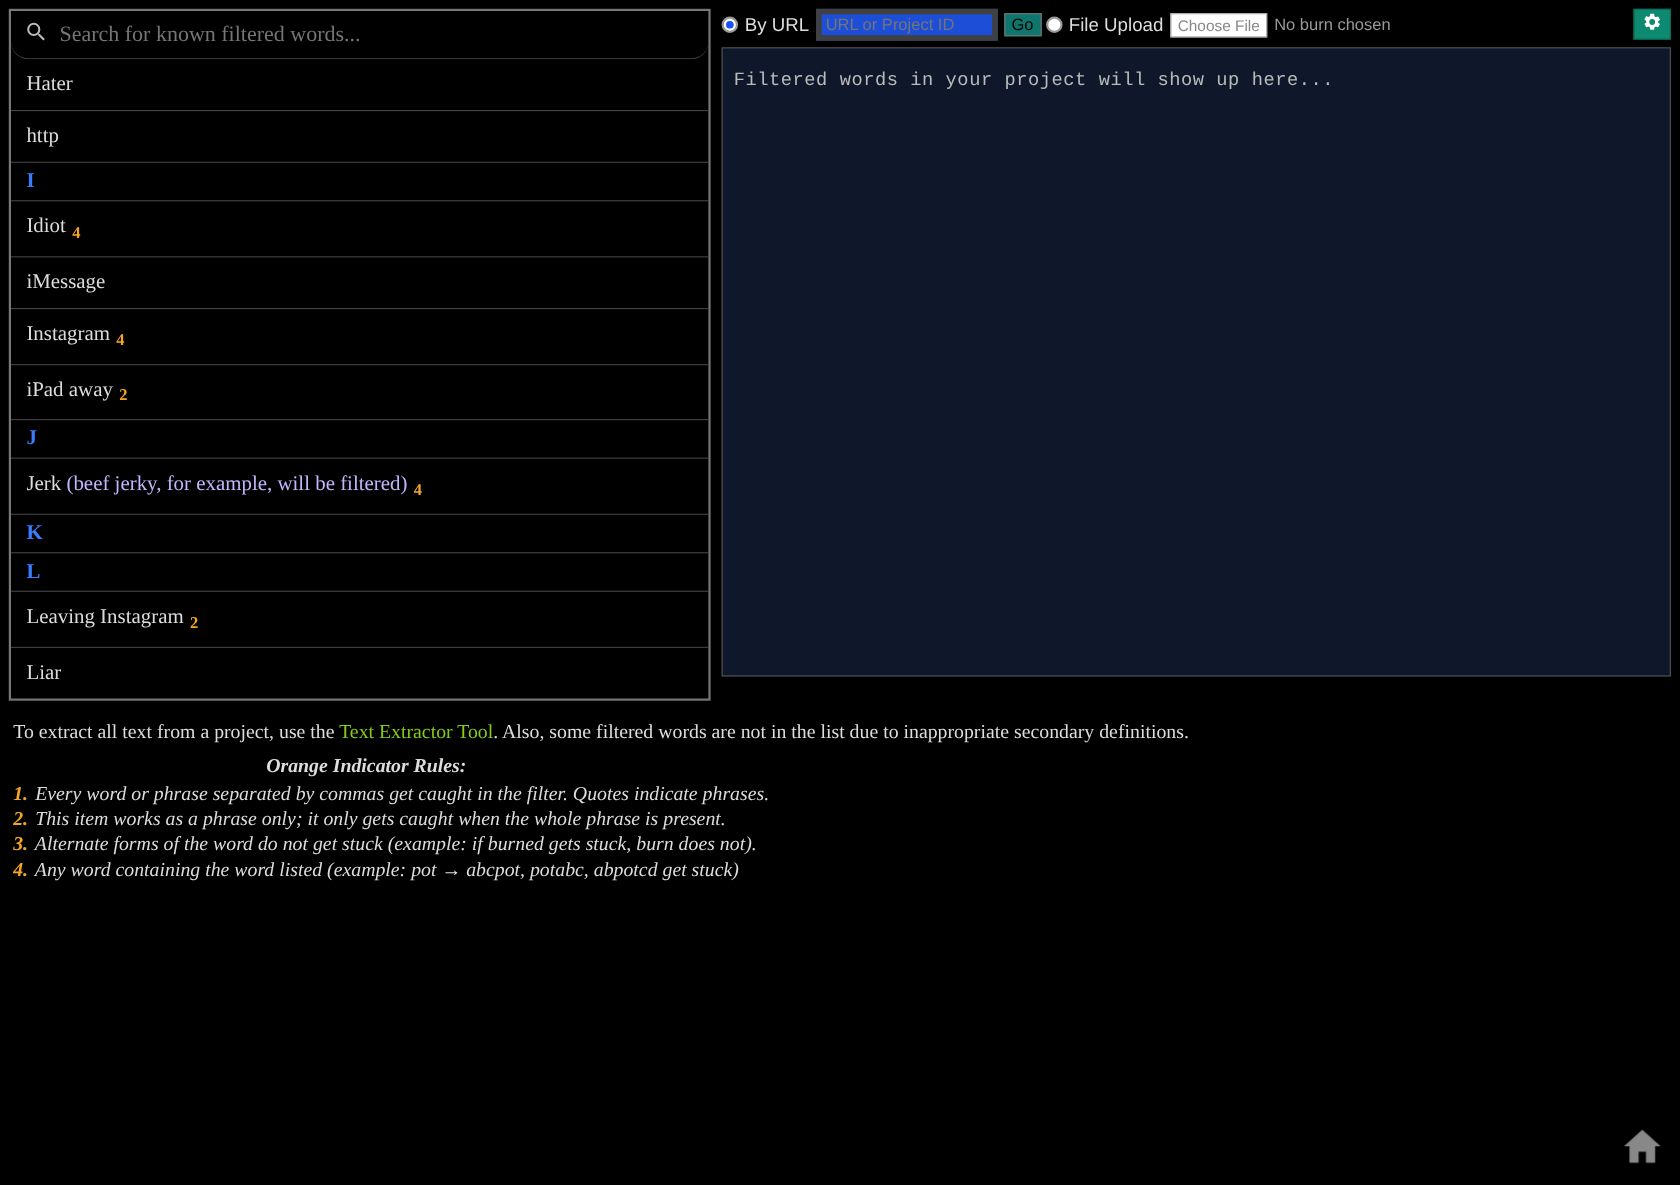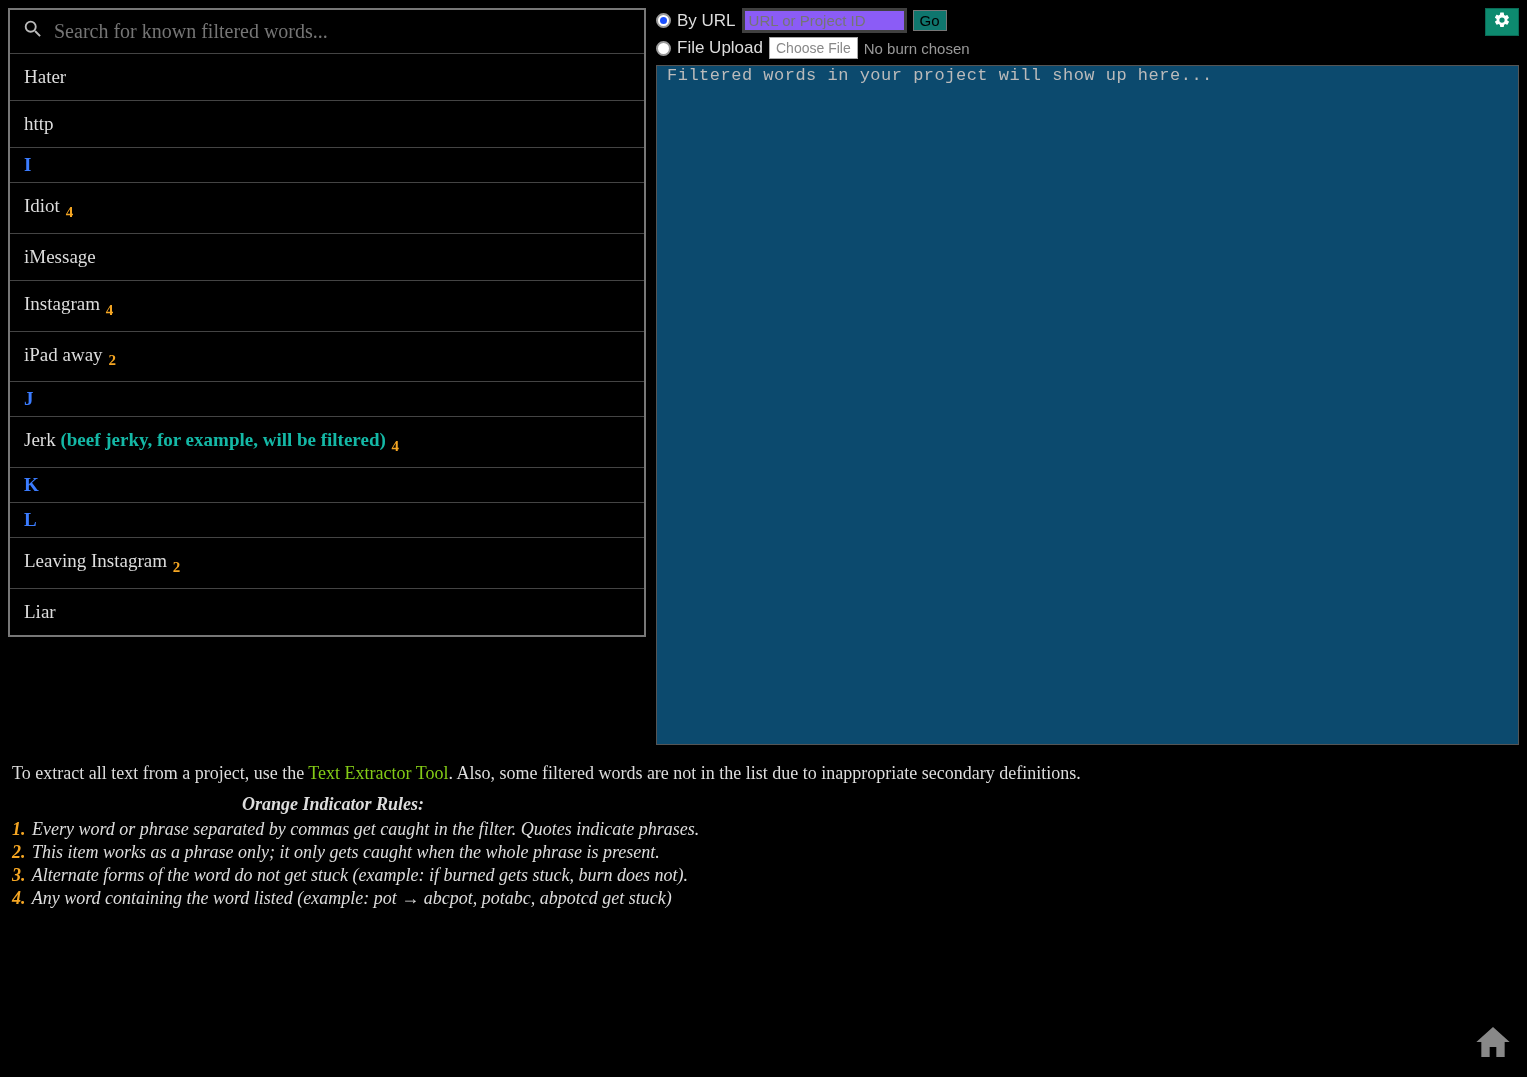--- a/index.html
+++ b/index.html
@@ -19,20 +19,21 @@
   .left-panel {
     width: 638px;
     border: 2px solid #777;
     background: #000;
   }
   .search-row {
     display: flex;
     align-items: center;
     padding: 8px 12px;
     border-bottom: 1px solid #444;
+    border-radius: 16px;
   }
   .search-icon svg { width: 22px; height: 22px; fill: #bbb; }
   .search-input {
     background: transparent;
     border: none;
     outline: none;
     color: #888;
     font-size: 20px;
     font-family: inherit;
     margin-left: 10px;
@@ -47,22 +48,21 @@
   }
   .list-row:first-child { border-top: none; }
   .section-header {
     border-top: 1px solid #444;
     padding: 6px 14px;
     color: #3b7cff;
     font-weight: bold;
     font-size: 19px;
   }
   .word-note {
-    color: #14b8a6;
-    font-weight: bold;
+    color: #c4b5fd;
   }
   .indicator {
     color: #f5a623;
     font-weight: bold;
     font-size: 15px;
     vertical-align: sub;
     margin-left: 2px;
   }
   .right-panel {
     flex: 1;
@@ -70,21 +70,21 @@
     flex-direction: column;
     gap: 6px;
   }
   .controls-row {
     display: flex;
     align-items: flex-start;
     justify-content: space-between;
   }
   .controls-left {
     display: flex;
-    flex-direction: column;
+    flex-direction: row;
     gap: 4px;
     font-family: sans-serif;
     font-size: 17px;
     color: #ddd;
     justify-content: center;
   }
   .control-line {
     display: flex;
     align-items: center;
     gap: 6px;
@@ -98,22 +98,22 @@
   }
   .radio.checked::after {
     content: "";
     position: absolute;
     left: 2px; top: 2px;
     width: 7px; height: 7px;
     border-radius: 50%;
     background: #1a4fff;
   }
   .url-input {
-    background: #8b5cf6;
-    border: 3px solid #404040;
+    background: #1d4ed8;
+    border: 5px solid #404040;
     font-family: sans-serif;
     font-size: 15px;
     padding: 1px 4px;
     width: 165px;
     color: #000;
   }
   .go-button {
     background: #0f766e;
     border: 1px solid #777;
     font-family: sans-serif;
@@ -140,23 +140,23 @@
     border: 1px solid #0a6b56;
     width: 34px; height: 28px;
     display: flex;
     align-items: center;
     justify-content: center;
     cursor: pointer;
   }
   .settings-button svg { width: 18px; height: 18px; fill: #fff; }
   .results-panel {
     border: 1px solid #555;
-    background: #0c4a6e;
-    height: 680px;
-    padding: 0 10px;
+    background: #0f172a;
+    height: 572px;
+    padding: 20px 10px;
     font-family: 'Courier New', monospace;
     font-size: 17px;
     color: #bbb;
     letter-spacing: 0.5px;
   }
   .bottom-text {
     margin-top: 18px;
     font-size: 18px;
     color: #ddd;
     margin-left: 4px;

